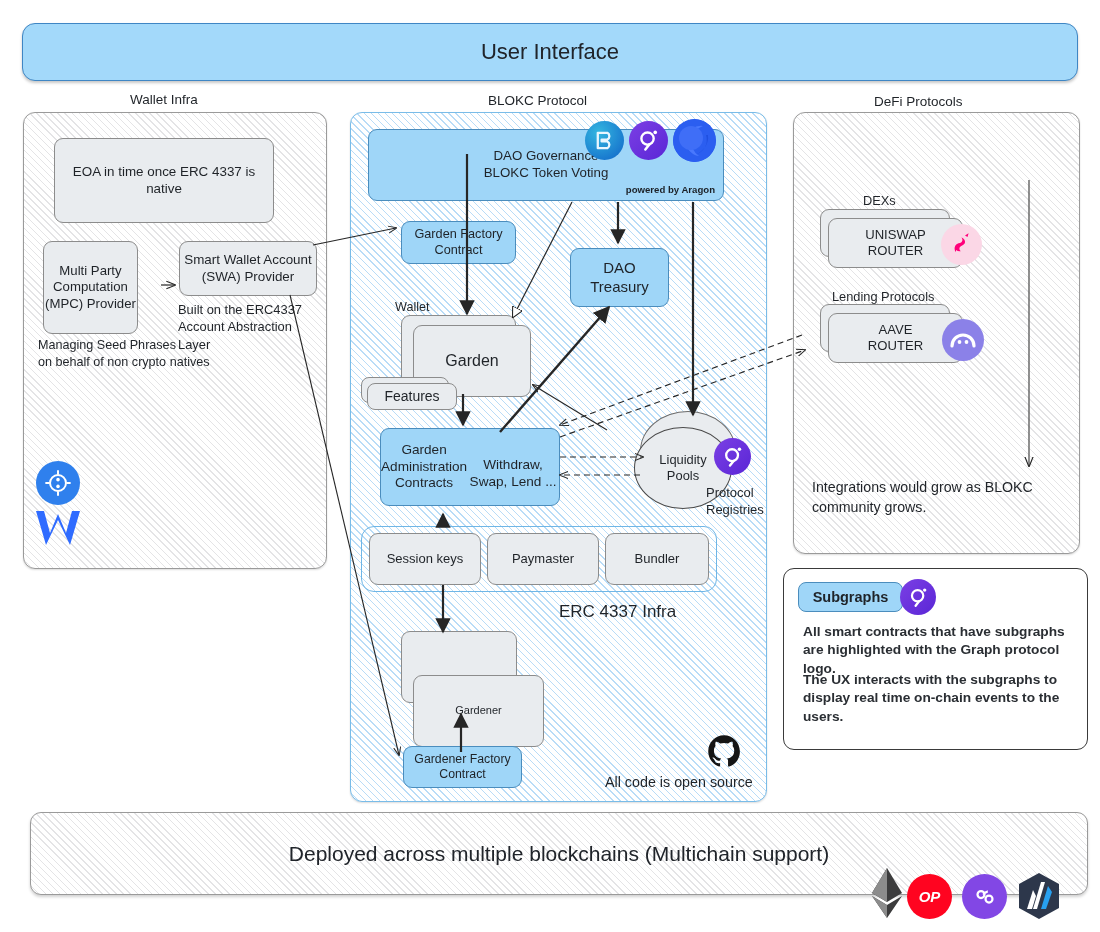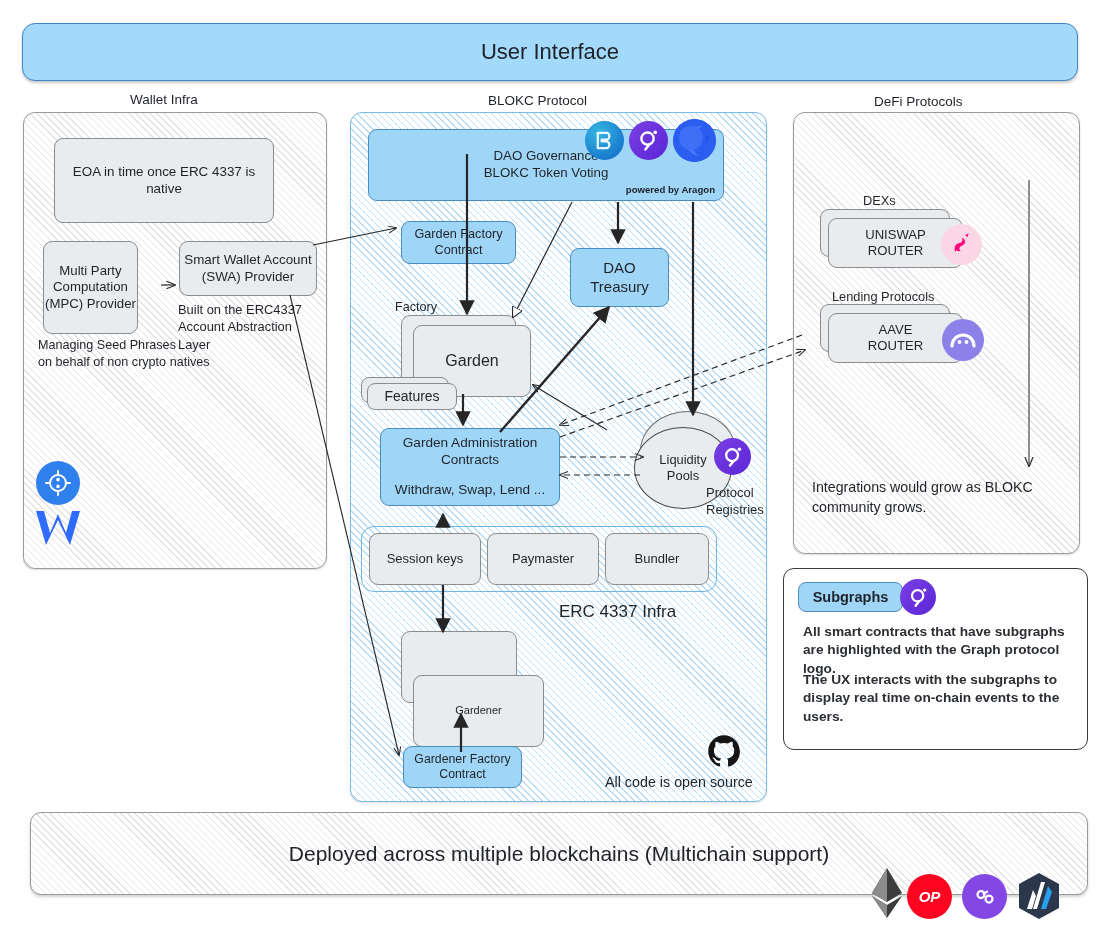--- a/index.html
+++ b/index.html
@@ -219,36 +219,36 @@
     <div class="node blue" style="left:50px;top:108px;width:115px;height:43px;font-size:12.7px;white-space:pre-line;">
       <span>Garden Factory
 Contract</span>
     </div>
 
     <div class="node blue" style="left:219px;top:135px;width:99px;height:59px;font-size:15px;white-space:pre-line;">
       <span>DAO
 Treasury</span>
     </div>
 
-    <div class="lbl" style="left:44px;top:187px;font-size:12.6px;">Factory</div>
+    <div class="lbl" style="left:44px;top:187px;font-size:12.6px;">Wallet</div>
     <div class="stack" style="left:50px;top:202px;width:130px;height:82px;">
       <div class="sheet" style="left:0;top:0;width:115px;height:72px;"></div>
       <div class="node" style="left:12px;top:10px;width:118px;height:72px;font-size:16px;">
         <span>Garden</span>
       </div>
     </div>
 
     <div class="stack" style="left:10px;top:264px;width:98px;height:34px;">
       <div class="sheet" style="left:0;top:0;width:88px;height:26px;border-radius:8px;"></div>
       <div class="node" style="left:6px;top:6px;width:90px;height:27px;font-size:14px;border-radius:8px;">
         <span>Features</span>
       </div>
     </div>
 
-    <div class="node blue" style="left:29px;top:315px;width:180px;height:78px;flex-direction:column;justify-content:center;font-size:13.6px;">
+    <div class="node blue" style="left:29px;top:315px;width:180px;height:78px;flex-direction:row;justify-content:center;font-size:13.6px;">
       <span style="white-space:pre-line;">Garden Administration
 Contracts</span>
       <span style="margin-top:13px;">Withdraw, Swap, Lend ...</span>
     </div>
 
     <div class="stack" style="left:283px;top:298px;width:110px;height:98px;">
       <div style="position:absolute;left:6px;top:0;width:96px;height:80px;border:1.3px solid #6b6b6b;border-radius:50%;background:#e9ecef;"></div>
       <div style="position:absolute;left:0;top:16px;width:98px;height:82px;border:1.3px solid #4a4a4a;border-radius:50%;background:#e9ecef;display:flex;align-items:center;justify-content:center;font-size:12.9px;text-align:center;line-height:1.25;white-space:pre-line;color:#1f2328;">
         <span>Liquidity
 Pools</span>

